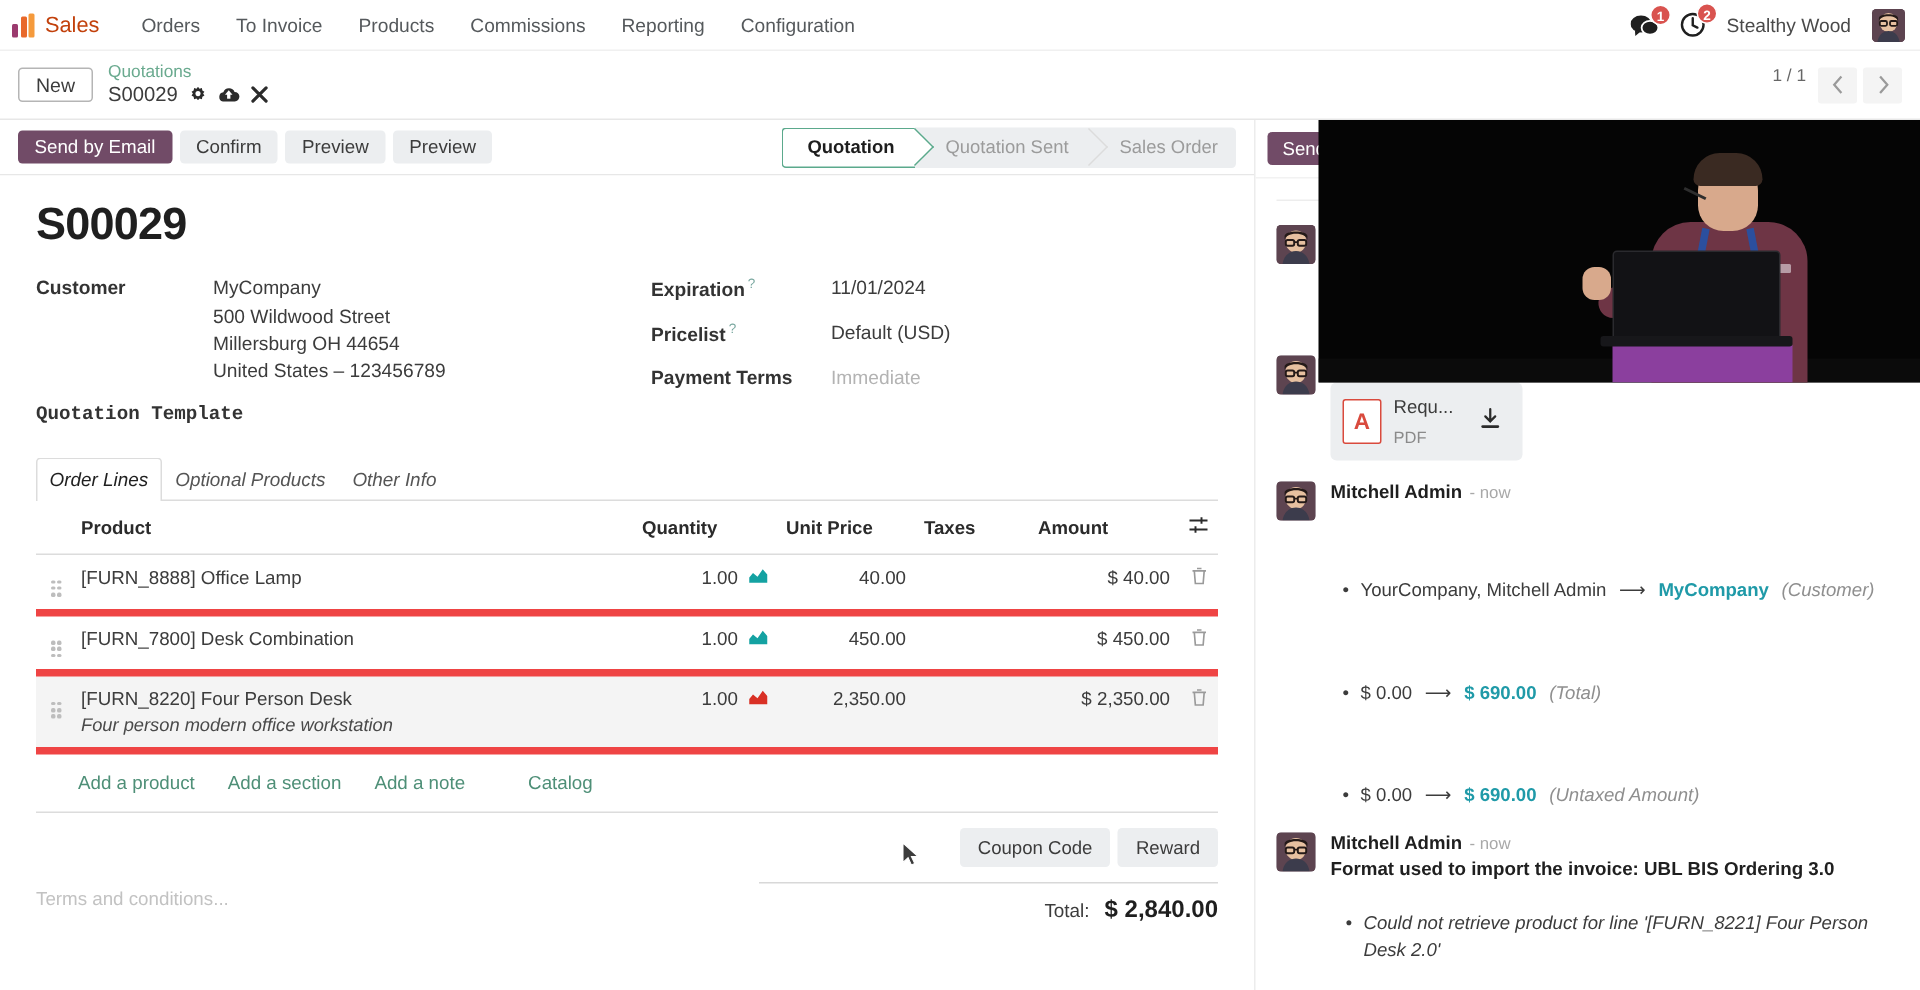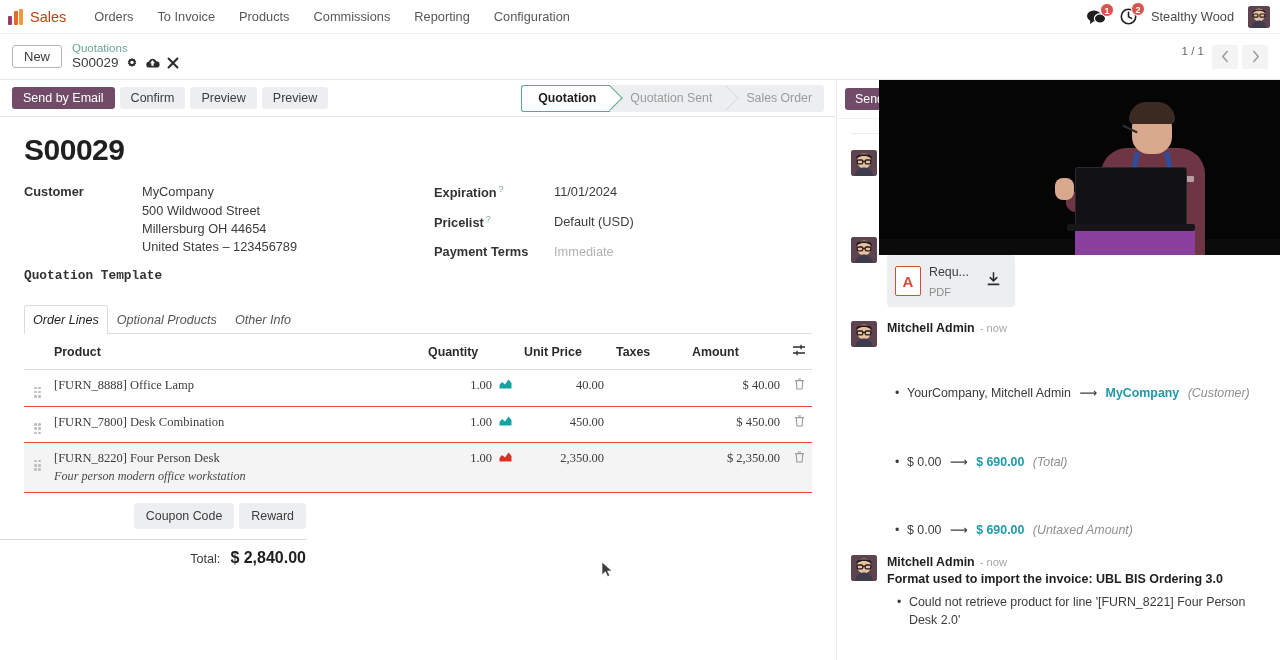--- a/index.html
+++ b/index.html
@@ -142,21 +142,21 @@
   .tab.active { background: #fff; color: #1f1f1f; border-color: #dcdcdc; border-bottom-color: #fff; }
 
   
   .lines { width: 100%; border-collapse: collapse; }
   .lines th {
     font-size: 12.4px; font-weight: bold; color: #2b2b2b; text-align: left;
     padding: 10px 6px; border-bottom: 1px solid #dcdcdc; white-space: nowrap;
   }
   .lines td {
     font-size: 12.5px; color: #3c3c3c; padding: 8px 6px;
-    border-bottom: 1px solid #ef4444; vertical-align: top; font-family: Liberation Serif, serif;
+    border-bottom: 5px solid #ef4444; vertical-align: top;
   }
   .c-handle { width: 24px; padding-left: 10px !important; }
   .c-prod  { }
   .c-qty   { width: 96px; text-align: right; }
   .c-price { width: 92px; text-align: right; }
   .c-tax   { width: 76px; }
   .c-amt   { width: 100px; text-align: right; }
   .c-del   { width: 26px; text-align: center; }
   .row-hl td { background: #f4f4f4; }
   .prod-desc { font-size: 12.2px; font-style: italic; color: #4a4a4a; margin-top: 3px; }
@@ -223,21 +223,21 @@
   .check { color: #3c3c3c; font-weight: bold; margin-right: 3px; }
   .tracklist { list-style: none; padding-left: 20px; margin-top: 3px; }
   .tracklist li { font-size: 12.4px; color: #3c3c3c; line-height: 1.65; position: relative; margin-top: 48px; }
   .tracklist li::before {
     content: "•"; position: absolute; left: -12px; color: #3c3c3c;
   }
   .old-v { color: #3c3c3c; }
   .arrow { color: #3c3c3c; margin: 0 5px; }
   .new-v { color: #1f9aa8; font-weight: bold; }
   .field-nm { color: #8f8f8f; font-style: italic; margin-left: 5px; }
-  .bullets { list-style: none; padding-left: 22px; margin-top: 6px; }
+  .bullets { list-style: none; padding-left: 22px; margin-top: 19px; font-style: italic; }
   .bullets li { font-size: 12.4px; color: #3c3c3c; line-height: 1.42; position: relative; }
   .bullets li::before { content: "•"; position: absolute; left: -12px; }
 
   .attach-card {
     display: inline-flex; align-items: center; gap: 8px;
     background: #eceef0; border-radius: 4px; padding: 6px 10px 6px 8px;
     margin-top: 4px; min-width: 128px; cursor: pointer;
   }
   .pdf-ico {
     width: 26px; height: 30px; border: 1.5px solid #d94a3d; border-radius: 2px;
@@ -591,24 +591,33 @@
                   <span class="trash">
                     <svg width="11" height="12" viewBox="0 0 11 12">
                       <path d="M1 2.6 H10 M4 1 H7 M2.2 2.6 L2.9 11 H8.1 L8.8 2.6" fill="none" stroke="#9a9a9a" stroke-width="1.1"></path>
                     </svg>
                   </span>
                 </td>
               </tr>
             </tbody>
           </table>
 
+          <div class="addlinks">
+            <span class="addlink">Add a product</span>
+            <span class="addlink">Add a section</span>
+            <span class="addlink">Add a note</span>
+            <span class="addlink gap">Catalog</span>
+          </div>
         </div>
       </div>
 
       <div class="sheet-foot">
+        <div class="foot-left">
+          <span class="terms-ph">Terms and conditions...</span>
+        </div>
         <div class="foot-right">
           <div class="coupon-row">
             <button class="coupon-btn">Coupon Code</button>
             <button class="coupon-btn">Reward</button>
           </div>
           <div class="total-row">
             <span class="total-lbl">Total:</span>
             <span class="total-val">$ 2,840.00</span>
           </div>
         </div>

